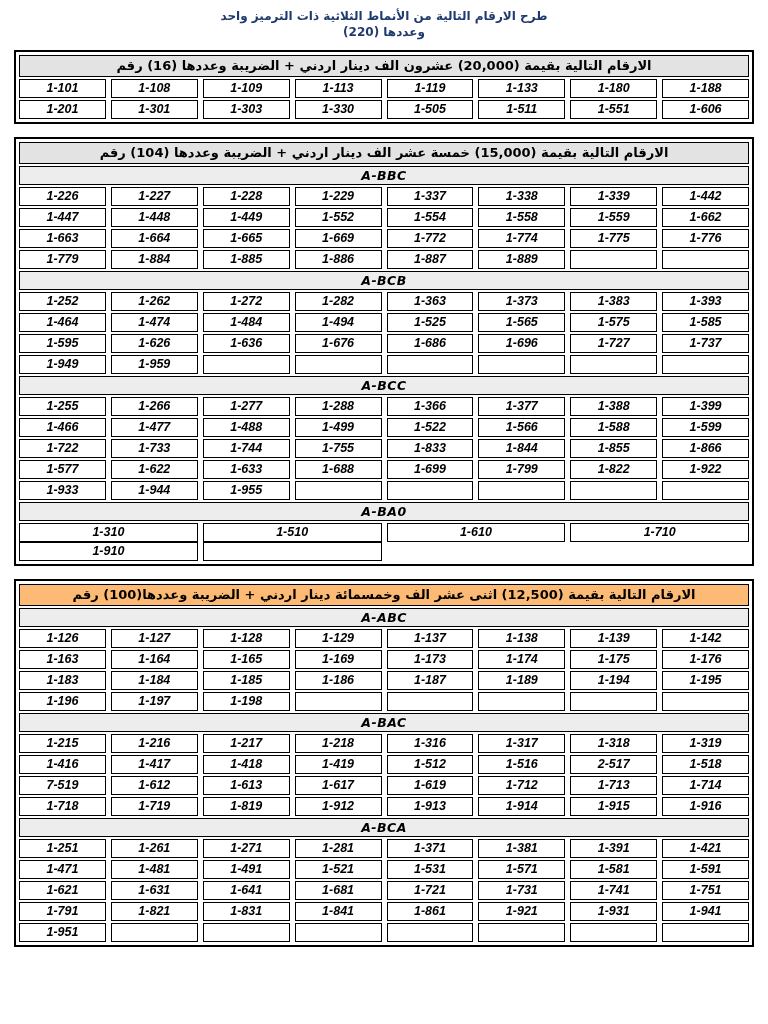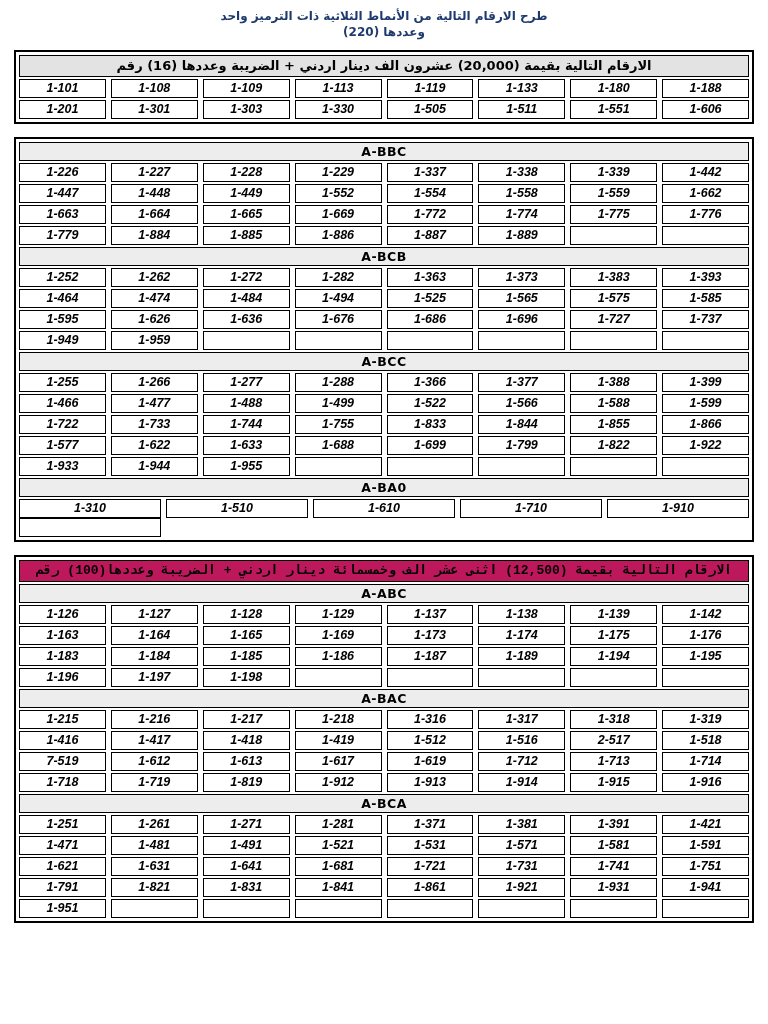--- a/index.html
+++ b/index.html
@@ -44,24 +44,25 @@
   }
   .sec-header {
     background: #ededed;
     border: 1.5px solid #000;
     font-weight: bold;
     font-size: 12.5px;
     line-height: 14px;
     text-align: center;
     padding: 1.5px 0;
     letter-spacing: 0.5px;
+    font-style: italic;
   }
   .row { display: grid; column-gap: 5px; font-style: italic; }
   .cols-8 { grid-template-columns: repeat(8, 1fr); }
-  .cols-6 { grid-template-columns: repeat(5, 1fr); }
+  .cols-6 { grid-template-columns: repeat(4, 1fr); }
   .cell {
     border: 1.5px solid #000;
     background: #fff;
     text-align: center;
     font-weight: bold;
     font-size: 12.5px;
     line-height: 14px;
     padding: 1px 0;
     min-height: 19px;
     font-family: "Liberation Sans", "DejaVu Sans", sans-serif;
@@ -93,20 +94,21 @@
           <div class="cell">1-301</div>
           <div class="cell">1-303</div>
           <div class="cell">1-330</div>
           <div class="cell">1-505</div>
           <div class="cell">1-511</div>
           <div class="cell">1-551</div>
           <div class="cell">1-606</div>
         </div>
       </section>
       <section class="tbl">
+        <div class="tbl-header" style="background: rgb(227, 227, 227);">الارقام التالية بقيمة  (15,000) خمسة عشر الف دينار اردني + الضريبة وعددها (104) رقم</div>
         <div class="sec-header">A-BBC</div>
         <div class="row cols-8">
           <div class="cell">1-226</div>
           <div class="cell">1-227</div>
           <div class="cell">1-228</div>
           <div class="cell">1-229</div>
           <div class="cell">1-337</div>
           <div class="cell">1-338</div>
           <div class="cell">1-339</div>
           <div class="cell">1-442</div>
@@ -237,21 +239,21 @@
         <div class="row cols-6">
           <div class="cell">1-310</div>
           <div class="cell">1-510</div>
           <div class="cell">1-610</div>
           <div class="cell">1-710</div>
           <div class="cell">1-910</div>
           <div class="cell"></div>
         </div>
       </section>
       <section class="tbl">
-        <div class="tbl-header" style="background: #be185d; font-family: Liberation Mono, monospace;">الارقام التالية بقيمة  (12,500) اثنى عشر الف وخمسمائة دينار اردني + الضريبة وعددها(100) رقم</div>
+        <div class="tbl-header" style="background: #fdba74;">الارقام التالية بقيمة  (12,500) اثنى عشر الف وخمسمائة دينار اردني + الضريبة وعددها(100) رقم</div>
         <div class="sec-header">A-ABC</div>
         <div class="row cols-8">
           <div class="cell">1-126</div>
           <div class="cell">1-127</div>
           <div class="cell">1-128</div>
           <div class="cell">1-129</div>
           <div class="cell">1-137</div>
           <div class="cell">1-138</div>
           <div class="cell">1-139</div>
           <div class="cell">1-142</div>

